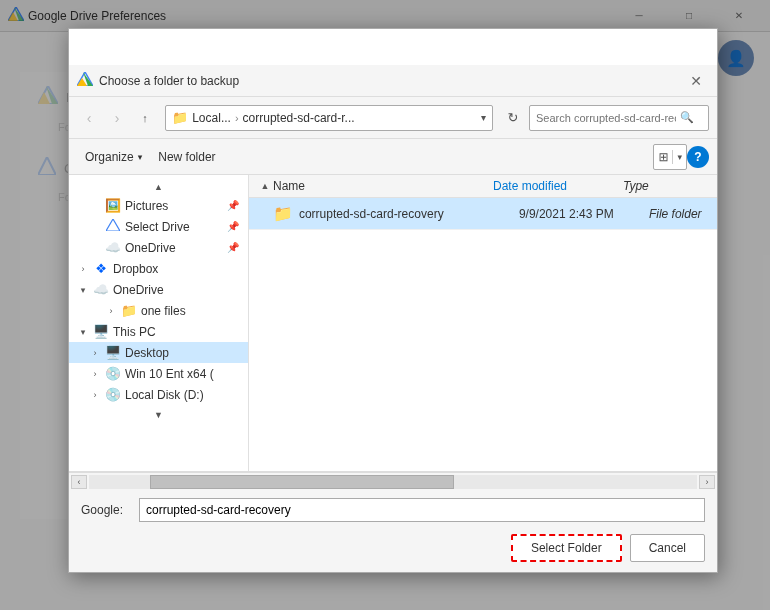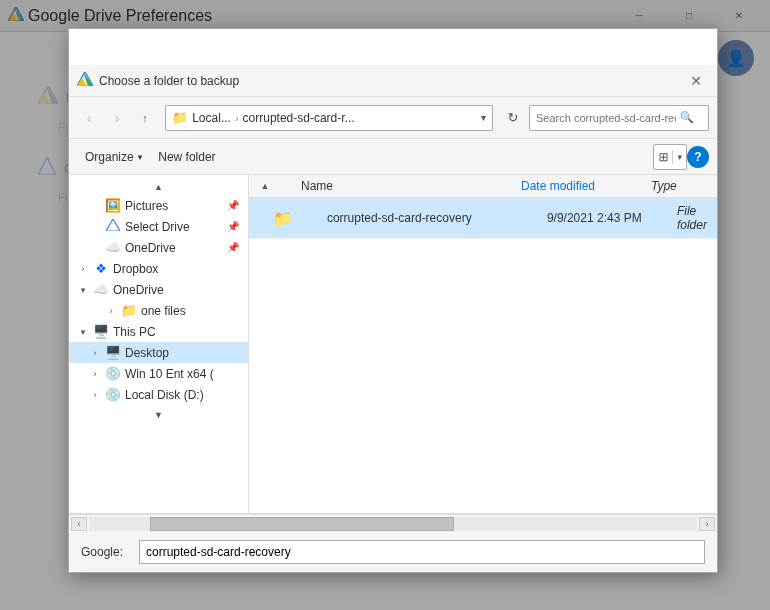--- a/index.html
+++ b/index.html
@@ -25,21 +25,21 @@
     .bg-titlebar {
       background: #e8e8e8;
       height: 32px;
       display: flex;
       align-items: center;
       padding: 0 8px;
       border-bottom: 1px solid #ccc;
     }
 
     .bg-title-text {
-      font-size: 16px;
+      font-size: 12px;
       color: #333;
       flex: 1;
     }
 
     .bg-window-controls {
       display: flex;
       gap: 4px;
     }
 
     .bg-win-btn {
@@ -322,21 +322,21 @@
       display: flex;
       align-items: center;
       padding: 4px 8px;
       border-bottom: 1px solid #e0e0e0;
       background: #f5f5f5;
       font-size: 12px;
       color: #333;
       cursor: pointer;
     }
 
-    .col-name { width: 220px; margin-left: 28px; }
+    .col-name { width: 220px; }
     .col-modified { width: 130px; }
     .col-type { flex: 1; font-style: italic; }
 
     .file-row {
       display: flex;
       align-items: center;
       padding: 6px 8px;
       border-bottom: 1px solid #f0f0f0;
       font-size: 12px;
       color: #333;
@@ -670,15 +670,19 @@
         <div class="scrollbar-thumb"></div>
       </div>
       <div class="scroll-right-btn">›</div>
     </div>
 
     <div class="folder-name-row">
       <label class="folder-label">Google:</label>
       <input class="folder-input" type="text" value="corrupted-sd-card-recovery" style="">
     </div>
 
+    <div class="button-row">
+      <button class="btn-select-folder">Select Folder</button>
+      <button class="btn-cancel">Cancel</button>
+    </div>
   </div>
 
 </div>
 
 </body></html>

